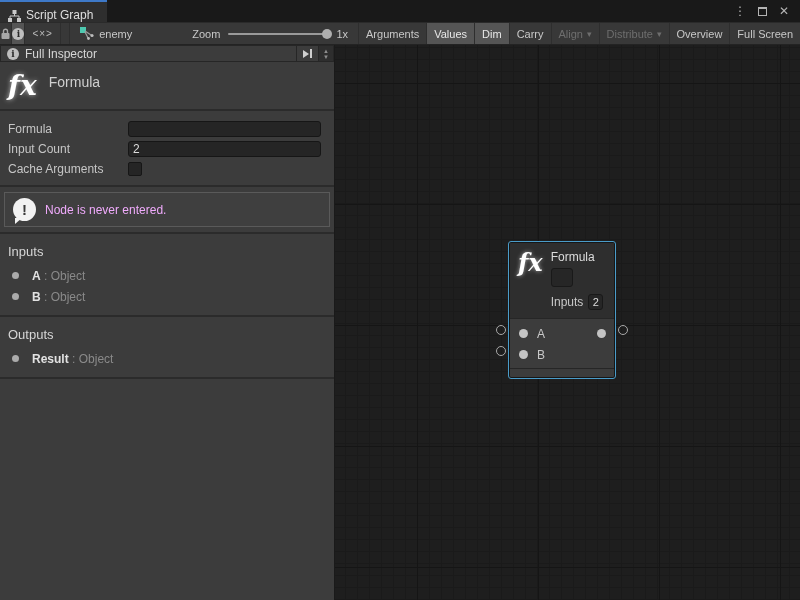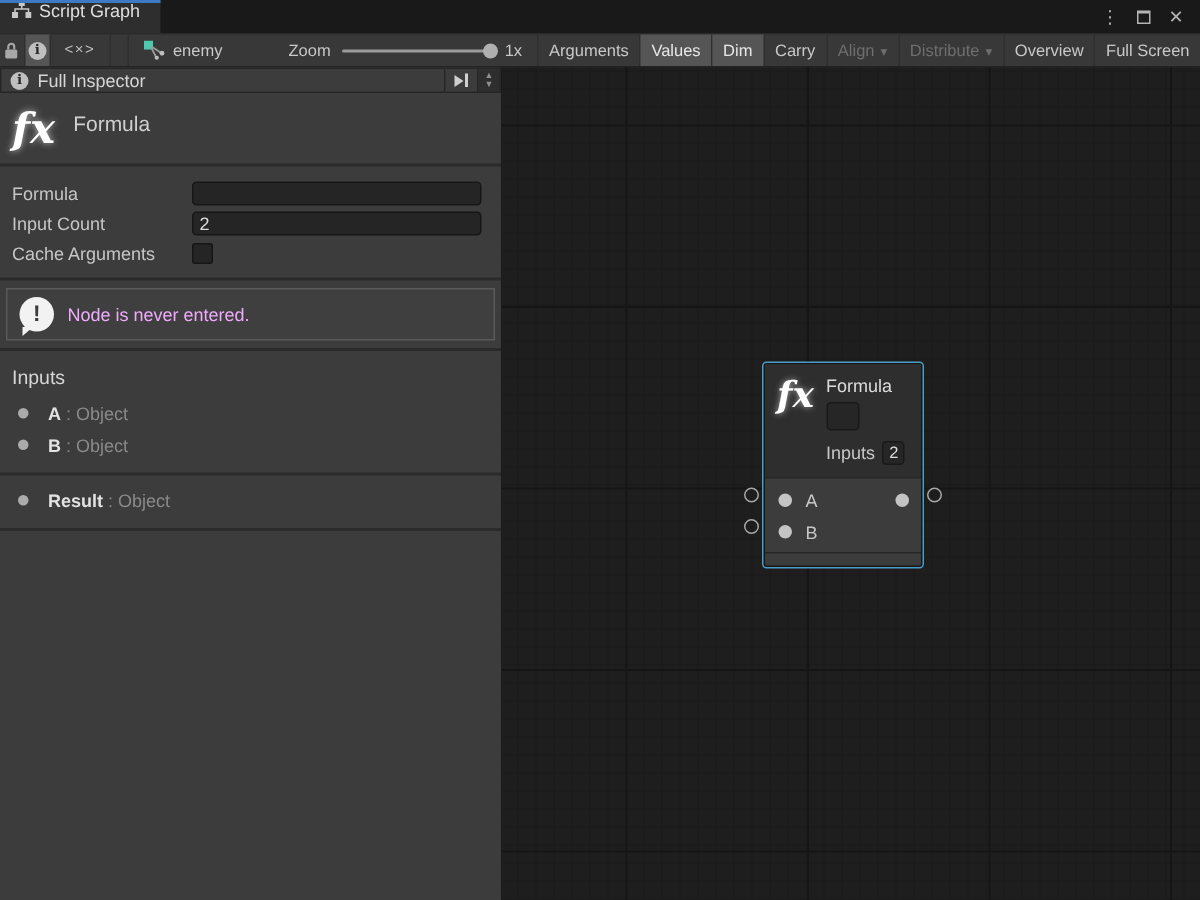--- a/index.html
+++ b/index.html
@@ -9,21 +9,21 @@
     --text_bright:#DFDFDF; --text_dim:#8A8A8A; --text_disabled:#6E6E6E;
     --node_header:#2E2E2E; --node_body:#3C3C3C; --teal:#4EC9B0;
   }
   *{box-sizing:border-box;margin:0;padding:0;}
   html,body{width:800px;height:600px;overflow:hidden;}
   body{font-family:"Liberation Sans",sans-serif;background:#000;color:var(--text_main);font-size:12px;}
   #app{width:800px;height:600px;display:flex;flex-direction:column;background:var(--tabbar_bg);}
 
   
   .tabbar{height:22px;display:flex;align-items:stretch;background:var(--tabbar_bg);flex:0 0 auto;}
-  .tab{position:relative;display:flex;align-items:flex-start;gap:5px;padding:0 14px 0 8px;background:#2E2E2E;color:var(--text_bright);font-size:12px;}
+  .tab{position:relative;display:flex;align-items:flex-end;gap:5px;padding:0 14px 0 8px;background:#2E2E2E;color:var(--text_bright);font-size:12px;}
   .tab-accent{position:absolute;top:0;left:0;right:0;height:2px;background:var(--accent_blue);}
   .win-controls{margin-left:auto;display:flex;align-items:center;gap:6px;padding-right:8px;color:#B4B4B4;}
   .win-controls .wc{width:16px;height:16px;display:flex;align-items:center;justify-content:center;font-size:12px;cursor:default;}
   .wc-max-box{width:9px;height:9px;border:1px solid #B4B4B4;border-top-width:2px;}
 
   
   .toolbar{height:23px;display:flex;align-items:stretch;background:var(--toolbar_bg);border-top:1px solid #2A2A2A;border-bottom:1px solid #232323;flex:0 0 auto;font-size:11px;}
   .tbtn{display:flex;align-items:center;justify-content:center;padding:0 7px;color:var(--text_main);border-right:1px solid #2E2E2E;white-space:nowrap;}
   .tbtn.icononly{width:30px;padding:0;}
   .tbtn.on{background:var(--toggled_bg);color:#E8E8E8;}
@@ -141,21 +141,21 @@
     <div class="crumb">
       <svg class="graph-icon" width="14" height="13" viewBox="0 0 14 13">
         <rect x="0" y="0" width="6" height="6" fill="#4EC9B0"></rect>
         <path d="M5 4 L11 8 M5 5 L8 11" stroke="#9A9A9A" stroke-width="1.2"></path>
         <circle cx="12" cy="8.5" r="1.6" fill="#BDBDBD"></circle>
         <circle cx="8.5" cy="11.5" r="1.4" fill="#BDBDBD"></circle>
       </svg>
       <span>enemy</span>
     </div>
     <div class="zoomgrp">
-      <span style="margin-left:24px">Zoom</span>
+      <span style="margin-left:40px">Zoom</span>
       <span class="slider">
         <span class="handle"></span>
       </span>
       <span>1x</span>
     </div>
     <div class="tbtn" style="border-left:1px solid #2E2E2E">
       <span>Arguments</span>
     </div>
     <div class="tbtn on">
       <span>Values</span>
@@ -241,20 +241,21 @@
         <div class="prow">
           <span class="pdot"></span>
           <span class="pname">B</span>
           <span class="ptype"> : </span>
           <span class="ptype">Object</span>
         </div>
       </div>
       <div class="divider"></div>
 
       <div class="section">
+        <div class="sec-title">Outputs</div>
         <div class="prow">
           <span class="pdot"></span>
           <span class="pname">Result</span>
           <span class="ptype"> : </span>
           <span class="ptype">Object</span>
         </div>
       </div>
       <div class="divider"></div>
       <div class="insp-rest"></div>
     </div>

